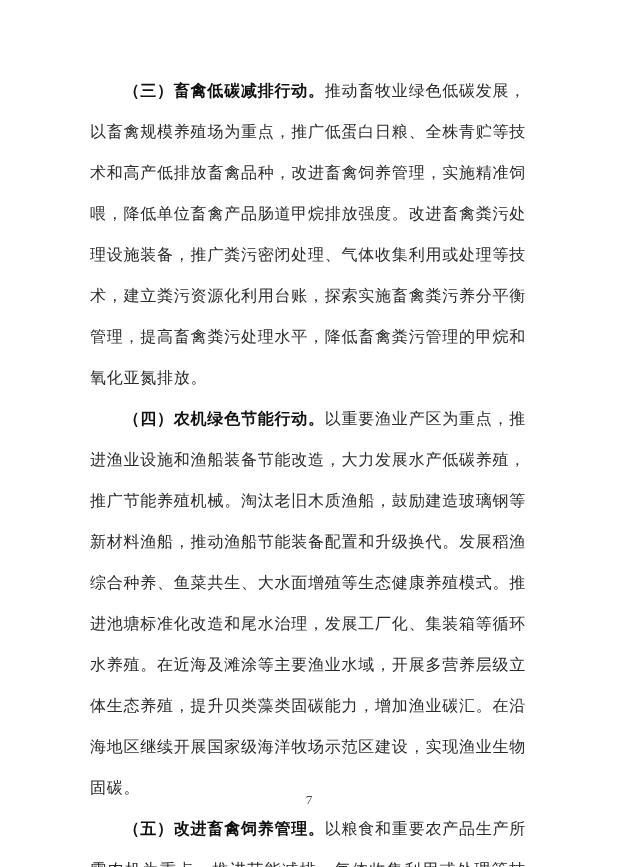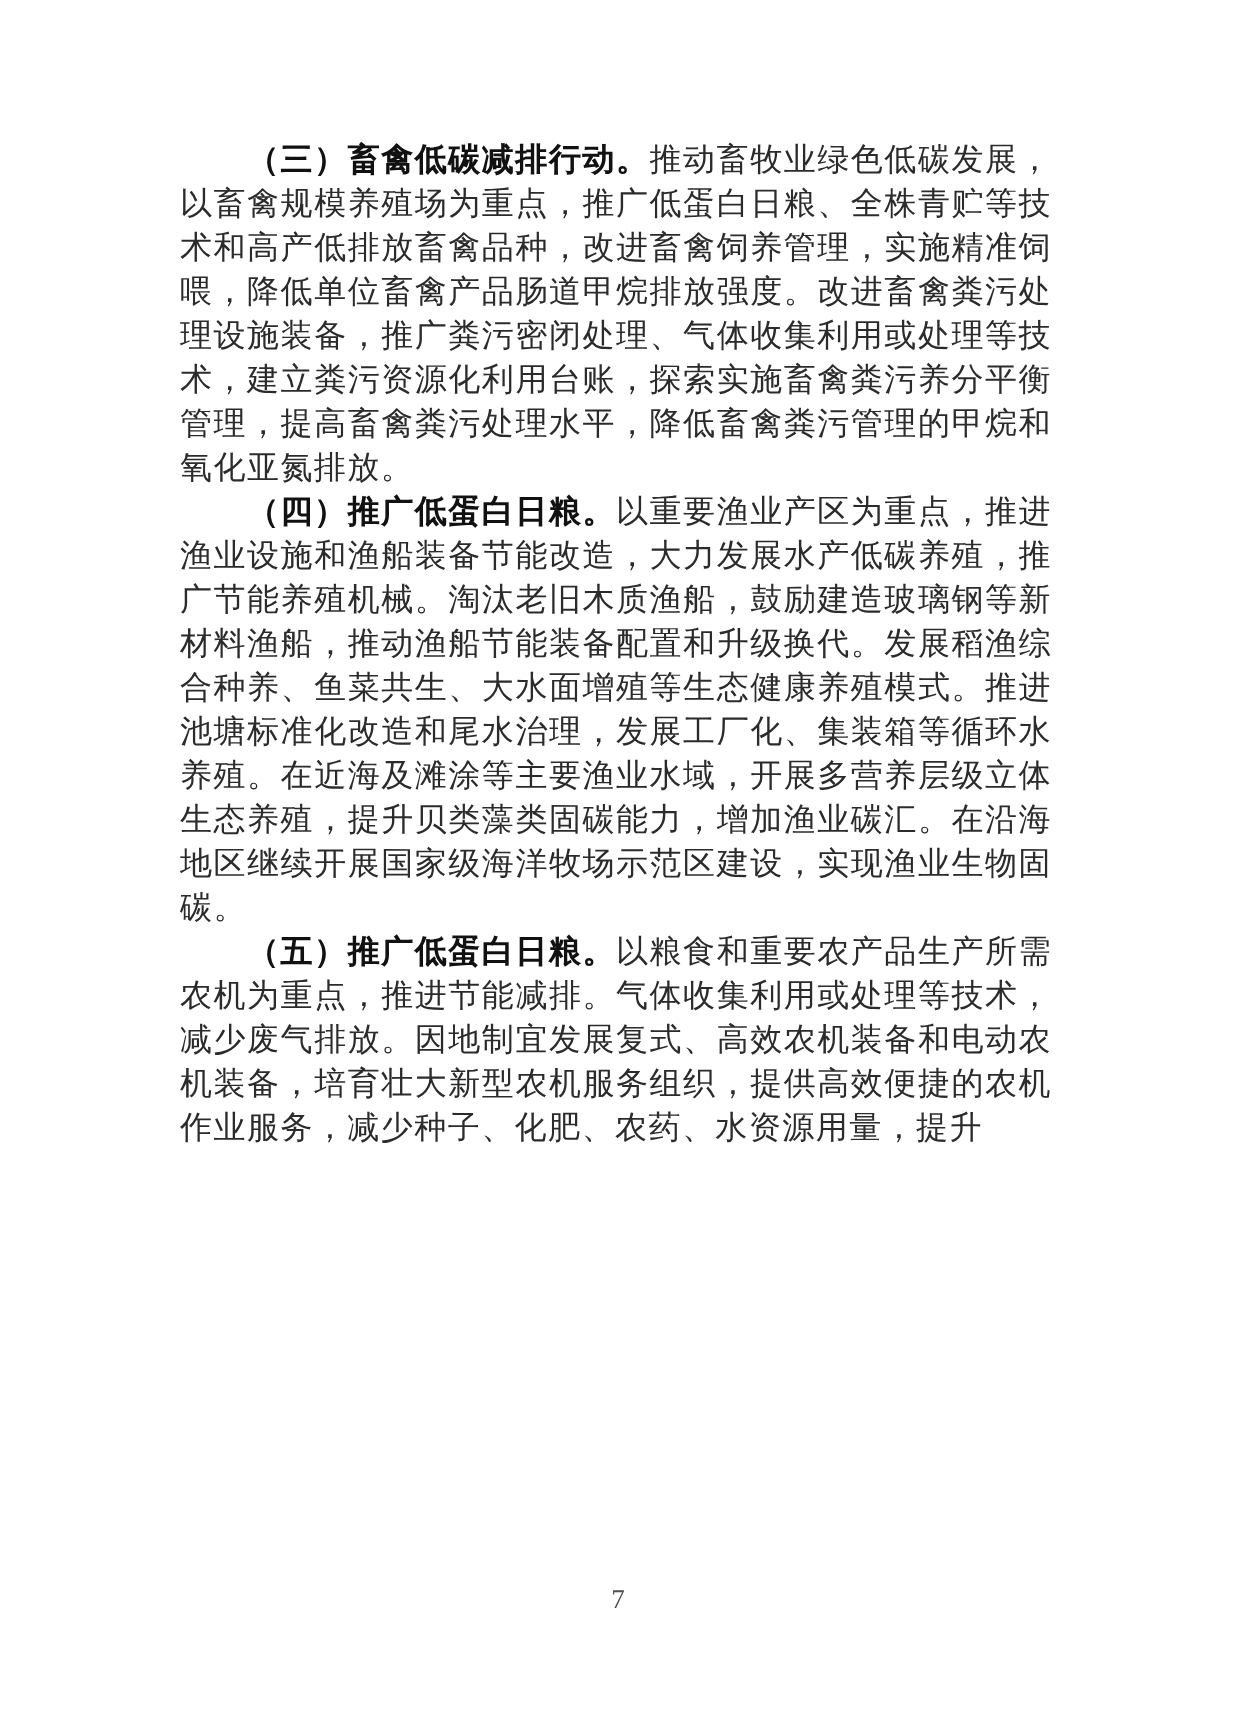--- a/index.html
+++ b/index.html
@@ -22,21 +22,21 @@
     padding: 70px 92px 0 90px;
   }
   .content {
     width: 436px;
   }
   .para {
     margin: 0;
     padding: 0;
     font-size: 16px;
     letter-spacing: 0.73px;
-    line-height: 22px;
+    line-height: 41px;
     color: #2b2b2b;
     text-align: justify;
     text-justify: inter-character;
     text-indent: 33.5px;
     word-break: break-all;
   }
   .para .heading {
     font-weight: bold;
     color: #111111;
   }
@@ -50,17 +50,17 @@
     color: #4f4f4f;
     letter-spacing: 0;
   }
 </style>
 </head>
 <body>
 
 <div class="doc-page">
   <div class="content">
     <p class="para"><span class="heading">（三）畜禽低碳减排行动。</span><span>推动畜牧业绿色低碳发展，以畜禽规模养殖场为重点，推广低蛋白日粮、全株青贮等技术和高产低排放畜禽品种，改进畜禽饲养管理，实施精准饲喂，降低单位畜禽产品肠道甲烷排放强度。改进畜禽粪污处理设施装备，推广粪污密闭处理、气体收集利用或处理等技术，建立粪污资源化利用台账，探索实施畜禽粪污养分平衡管理，提高畜禽粪污处理水平，降低畜禽粪污管理的甲烷和氧化亚氮排放。</span></p>
-    <p class="para"><span class="heading">（四）推广低蛋白日粮。</span><span>以重要渔业产区为重点，推进渔业设施和渔船装备节能改造，大力发展水产低碳养殖，推广节能养殖机械。淘汰老旧木质渔船，鼓励建造玻璃钢等新材料渔船，推动渔船节能装备配置和升级换代。发展稻渔综合种养、鱼菜共生、大水面增殖等生态健康养殖模式。推进池塘标准化改造和尾水治理，发展工厂化、集装箱等循环水养殖。在近海及滩涂等主要渔业水域，开展多营养层级立体生态养殖，提升贝类藻类固碳能力，增加渔业碳汇。在沿海地区继续开展国家级海洋牧场示范区建设，实现渔业生物固碳。</span></p>
-    <p class="para"><span class="heading">（五）推广低蛋白日粮。</span><span>以粮食和重要农产品生产所需农机为重点，推进节能减排。气体收集利用或处理等技术，减少废气排放。因地制宜发展复式、高效农机装备和电动农机装备，培育壮大新型农机服务组织，提供高效便捷的农机作业服务，减少种子、化肥、农药、水资源用量，提升</span></p>
+    <p class="para"><span class="heading">（四）农机绿色节能行动。</span><span>以重要渔业产区为重点，推进渔业设施和渔船装备节能改造，大力发展水产低碳养殖，推广节能养殖机械。淘汰老旧木质渔船，鼓励建造玻璃钢等新材料渔船，推动渔船节能装备配置和升级换代。发展稻渔综合种养、鱼菜共生、大水面增殖等生态健康养殖模式。推进池塘标准化改造和尾水治理，发展工厂化、集装箱等循环水养殖。在近海及滩涂等主要渔业水域，开展多营养层级立体生态养殖，提升贝类藻类固碳能力，增加渔业碳汇。在沿海地区继续开展国家级海洋牧场示范区建设，实现渔业生物固碳。</span></p>
+    <p class="para"><span class="heading">（五）改进畜禽饲养管理。</span><span>以粮食和重要农产品生产所需农机为重点，推进节能减排。气体收集利用或处理等技术，减少废气排放。因地制宜发展复式、高效农机装备和电动农机装备，培育壮大新型农机服务组织，提供高效便捷的农机作业服务，减少种子、化肥、农药、水资源用量，提升</span></p>
   </div>
   <div class="page-number">7</div>
 </div>
 
 </body></html>

